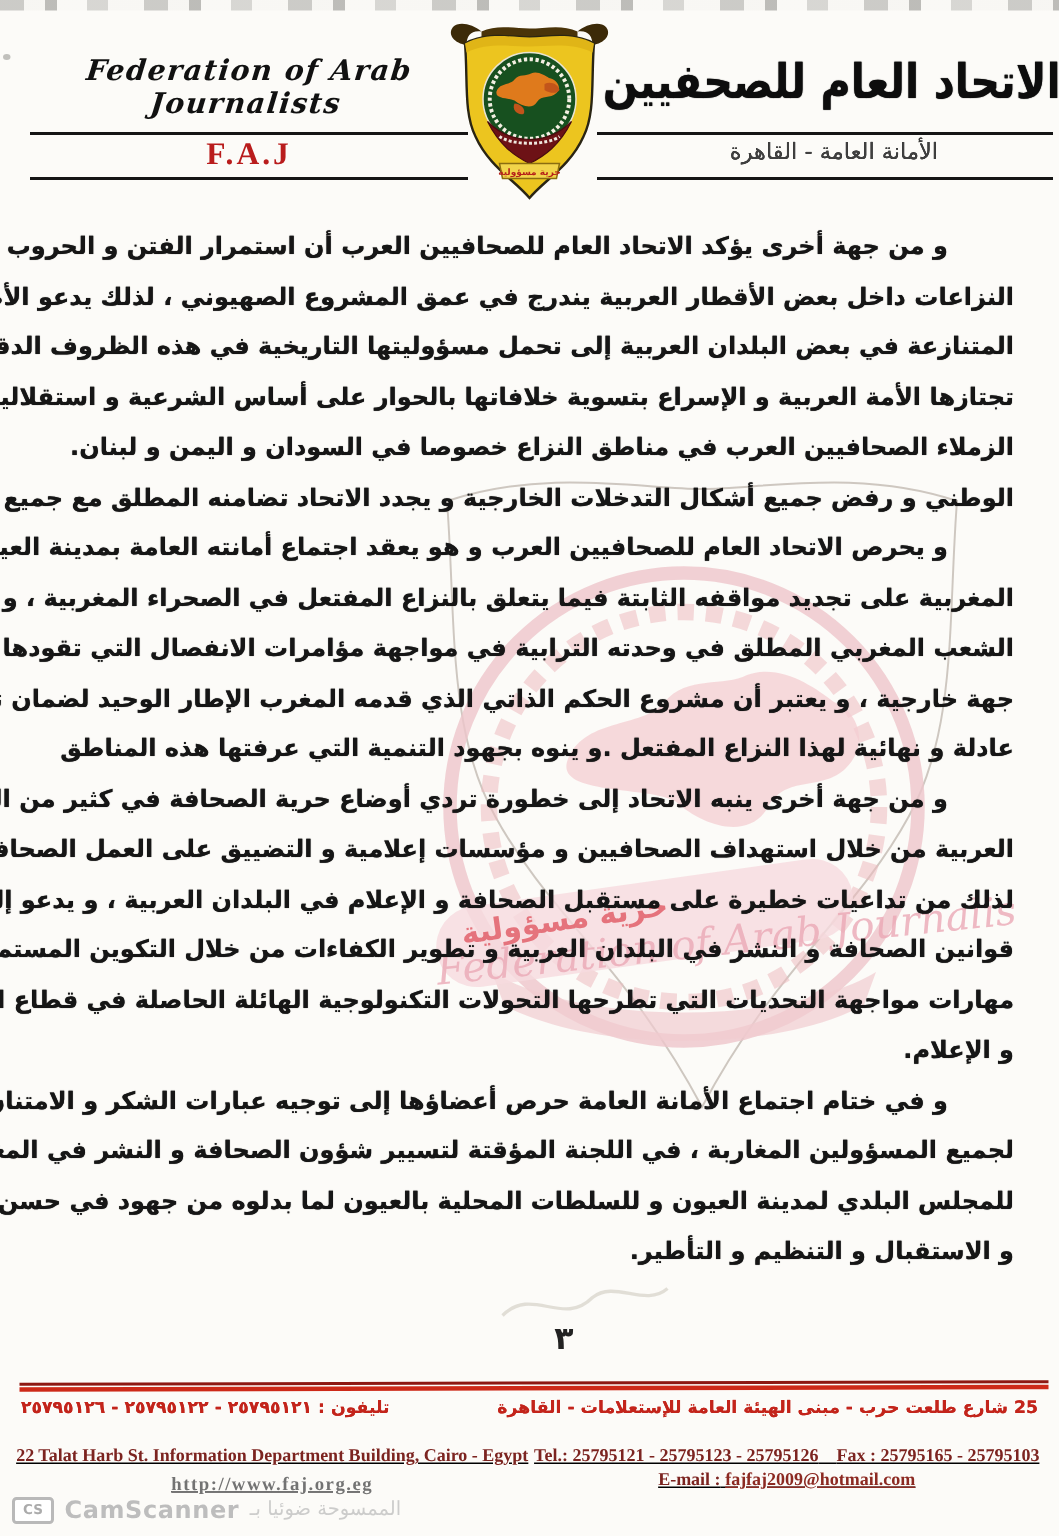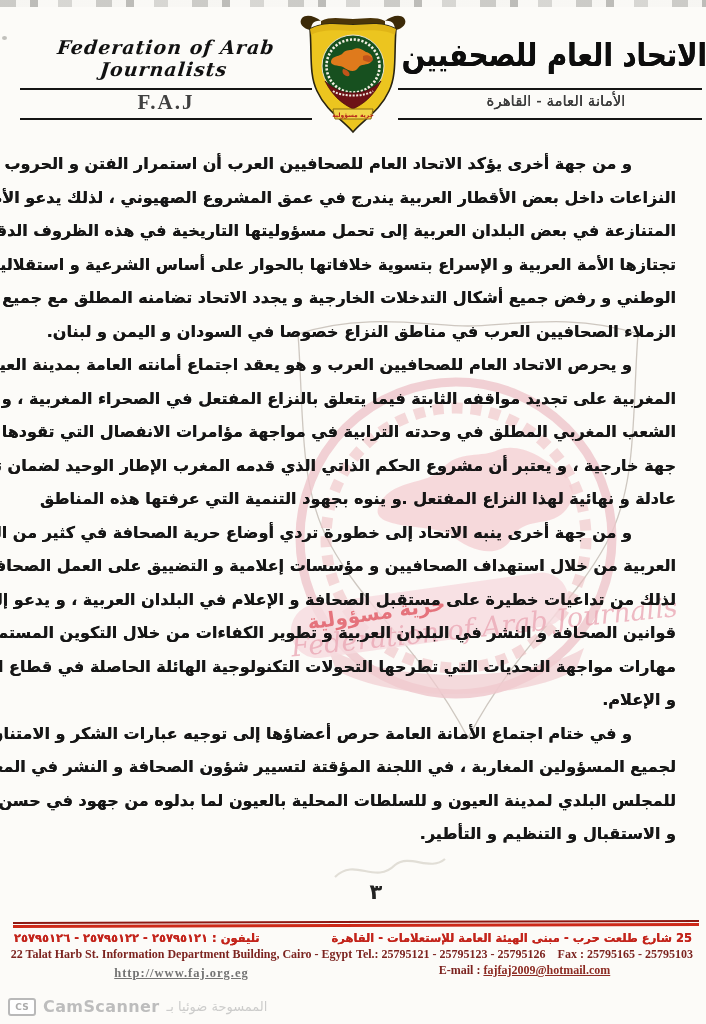--- a/index.html
+++ b/index.html
@@ -34,21 +34,21 @@
     transform:skewX(-6deg);
   }
   .hrule { position:absolute; height:2px; background:#151515; }
   .hrule.l1 { left:20px; top:88px; width:292px; }
   .hrule.l2 { left:20px; top:118px; width:292px; }
   .hrule.r1 { left:398px; top:88px; width:304px; }
   .hrule.r2 { left:398px; top:118px; width:304px; }
   .org-abbr {
     position:absolute; left:20px; top:90px; width:292px; text-align:center;
     font-family:"Liberation Serif", serif; font-size:21px; font-weight:bold;
-    letter-spacing:2px; color:#404040; z-index:1;
+    letter-spacing:2px; color:#b91c1c; z-index:1;
   }
   .org-ar {
     direction:rtl; text-align:center; font-weight:bold; color:#0d0d0d;
     font-size:27px; line-height:1.1; white-space:nowrap;
     transform:scale(1.02,1.18); transform-origin:center top;
     text-shadow:0 0 .6px #000;
     margin-top:14px;
   }
   .secretariat {
     position:absolute; left:404px; top:92px; width:304px; text-align:center;
@@ -82,21 +82,21 @@
   .red-rule .thin { height:1.5px; background:#8e1812; }
   .red-rule .gap { height:1.5px; }
   .red-rule .thick { height:2.5px; background:#cd2918; }
   
   .footer { position:absolute; left:10px; right:10px; top:931px; z-index:1; }
   .f-ar-row {
     direction:rtl; display:flex; justify-content:space-between; align-items:baseline;
     font-size:11.5px; font-weight:bold; color:#c3241b; padding:0 4px;
     text-shadow:0 0 .3px #c3241b;
   }
-  .f-cols { display:flex; margin-top:2px; }
+  .f-cols { display:flex; margin-top:18px;text-decoration:underline; }
   .f-col { width:50%; text-align:center; }
   .f-en {
     font-family:"Liberation Serif", serif; font-weight:bold; font-size:12px;
     color:#7c2420; line-height:15px;
   }
   .f-link {
     font-family:"Liberation Serif", serif; font-weight:bold; font-size:12.5px;
     color:#737373; text-decoration:underline; letter-spacing:1px; line-height:16px;
   }
   .f-email { font-family:"Liberation Serif", serif; font-weight:bold; font-size:12px; color:#7c2420; line-height:16px; }
@@ -175,22 +175,22 @@
 <svg class="scan-squiggle" width="120" height="45" viewBox="0 0 120 45">
   <path d="M5,32 C25,12 45,40 65,20 C80,8 100,27 115,14" fill="none" stroke="#dcd8d0" stroke-width="2.2" opacity=".85"></path>
 </svg>
 
 <div class="doc-body">
     <div class="para">
       <div class="bline first">و من جهة أخرى يؤكد الاتحاد العام للصحافيين العرب أن استمرار الفتن و الحروب و</div>
       <div class="bline">النزاعات داخل بعض الأقطار العربية يندرج في عمق المشروع الصهيوني ، لذلك يدعو الأطراف</div>
       <div class="bline">المتنازعة في بعض البلدان العربية إلى تحمل مسؤوليتها التاريخية في هذه الظروف الدقيقة التي</div>
       <div class="bline">تجتازها الأمة العربية و الإسراع بتسوية خلافاتها بالحوار على أساس الشرعية و استقلالية القرار</div>
+      <div class="bline last">الزملاء الصحافيين العرب في مناطق النزاع خصوصا في السودان و اليمن و لبنان.</div>
       <div class="bline">الوطني و رفض جميع أشكال التدخلات الخارجية و يجدد الاتحاد تضامنه المطلق مع جميع</div>
-      <div class="bline last">الزملاء الصحافيين العرب في مناطق النزاع خصوصا في السودان و اليمن و لبنان.</div>
     </div>
     <div class="para">
       <div class="bline first">و يحرص الاتحاد العام للصحافيين العرب و هو يعقد اجتماع أمانته العامة بمدينة العيون</div>
       <div class="bline">المغربية على تجديد مواقفه الثابتة فيما يتعلق بالنزاع المفتعل في الصحراء المغربية ، و يؤكد حق</div>
       <div class="bline">الشعب المغربي المطلق في وحدته الترابية في مواجهة مؤامرات الانفصال التي تقودها و تمولها</div>
       <div class="bline">جهة خارجية ، و يعتبر أن مشروع الحكم الذاتي الذي قدمه المغرب الإطار الوحيد لضمان تسوية</div>
       <div class="bline last">عادلة و نهائية لهذا النزاع المفتعل .و ينوه بجهود التنمية التي عرفتها هذه المناطق</div>
     </div>
     <div class="para">
       <div class="bline first">و من جهة أخرى ينبه الاتحاد إلى خطورة تردي أوضاع حرية الصحافة في كثير من البلدان</div>

